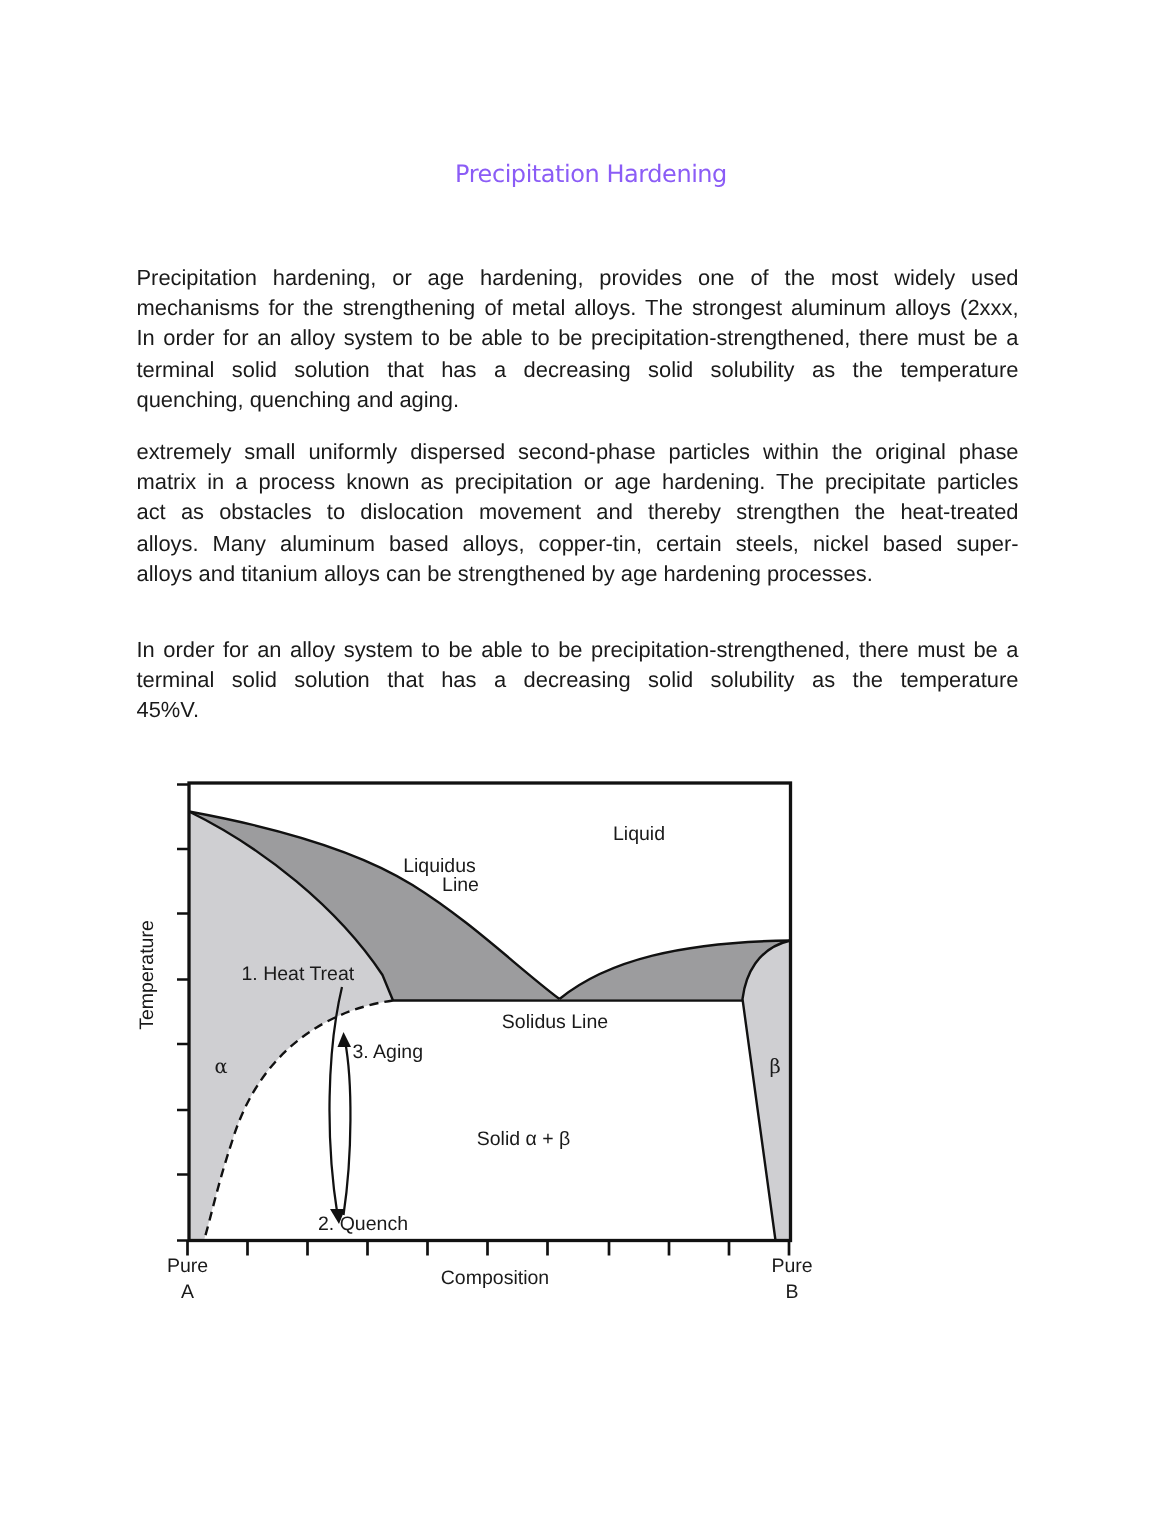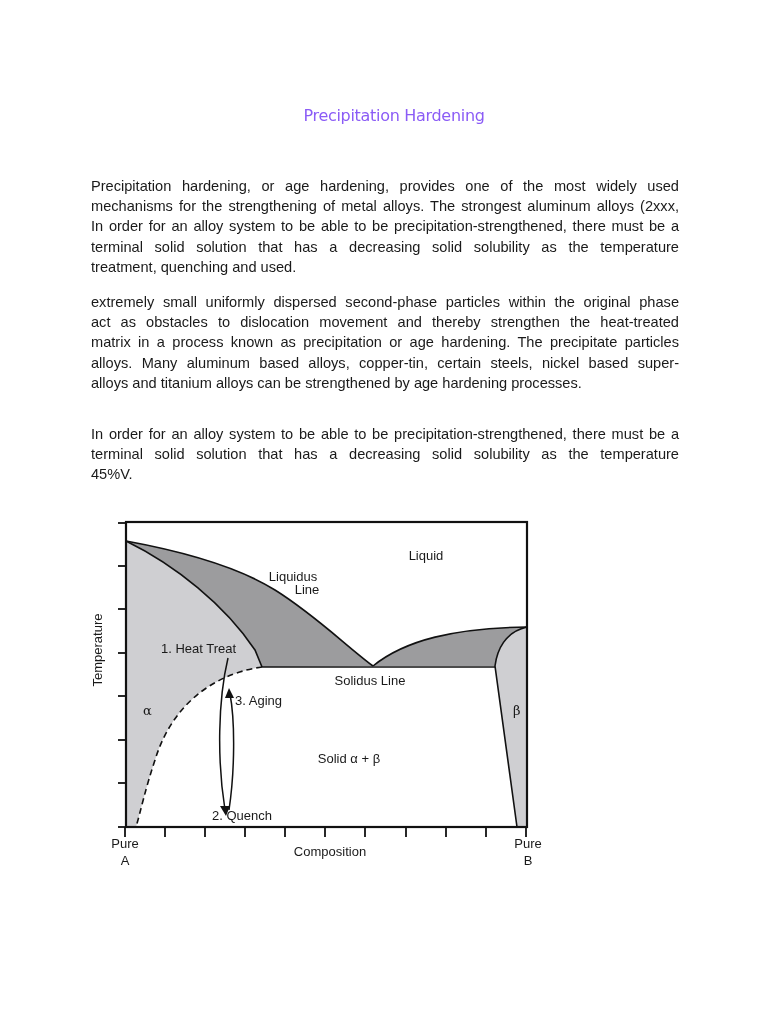--- a/index.html
+++ b/index.html
@@ -30,27 +30,27 @@
 
 <div class="page">
 
   <h1 class="title">Precipitation Hardening</h1>
 
   <div class="para" id="p1">
     <span class="ln">Precipitation hardening, or age hardening, provides one of the most widely used</span>
     <span class="ln">mechanisms for the strengthening of metal alloys. The strongest aluminum alloys (2xxx,</span>
     <span class="ln">In order for an alloy system to be able to be precipitation-strengthened, there must be a</span>
     <span class="ln">terminal solid solution that has a decreasing solid solubility as the temperature</span>
-    <span class="ln last">treatment, quenching and used.</span>
+    <span class="ln last">quenching, quenching and aging.</span>
   </div>
 
   <div class="para" id="p2">
     <span class="ln">extremely small uniformly dispersed second-phase particles within the original phase</span>
+    <span class="ln">matrix in a process known as precipitation or age hardening. The precipitate particles</span>
     <span class="ln">act as obstacles to dislocation movement and thereby strengthen the heat-treated</span>
-    <span class="ln">matrix in a process known as precipitation or age hardening. The precipitate particles</span>
     <span class="ln">alloys. Many aluminum based alloys, copper-tin, certain steels, nickel based super-</span>
     <span class="ln last">alloys and titanium alloys can be strengthened by age hardening processes.</span>
   </div>
 
   <div class="para" id="p3">
     <span class="ln">In order for an alloy system to be able to be precipitation-strengthened, there must be a</span>
     <span class="ln">terminal solid solution that has a decreasing solid solubility as the temperature</span>
     <span class="ln last">45%V.</span>
   </div>
 

